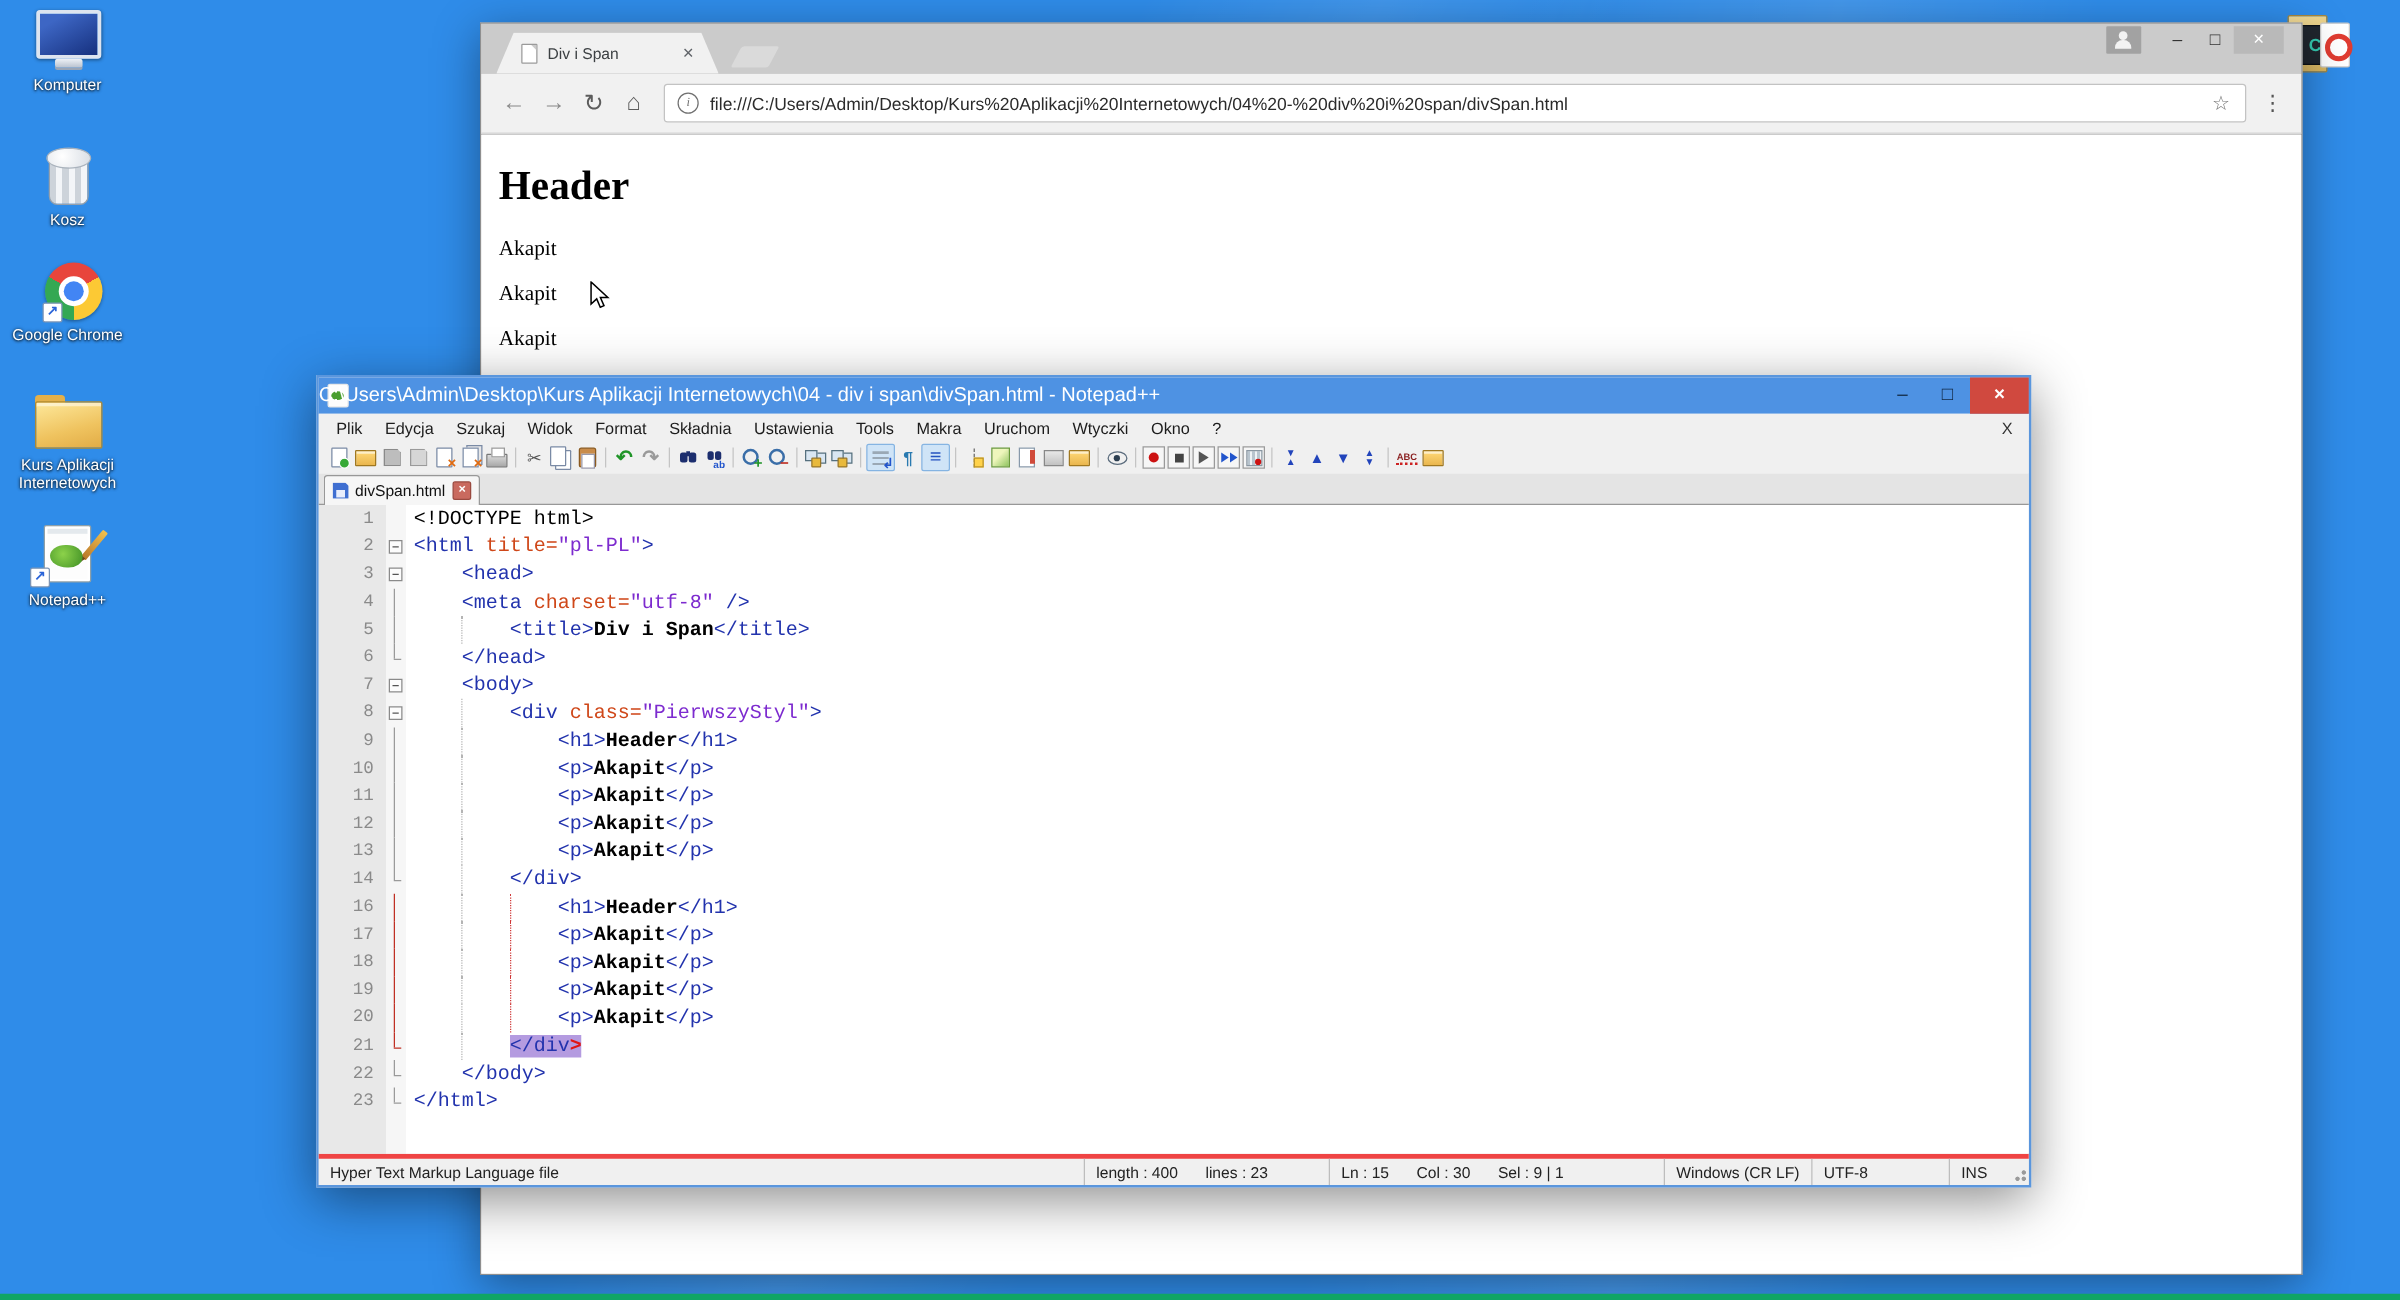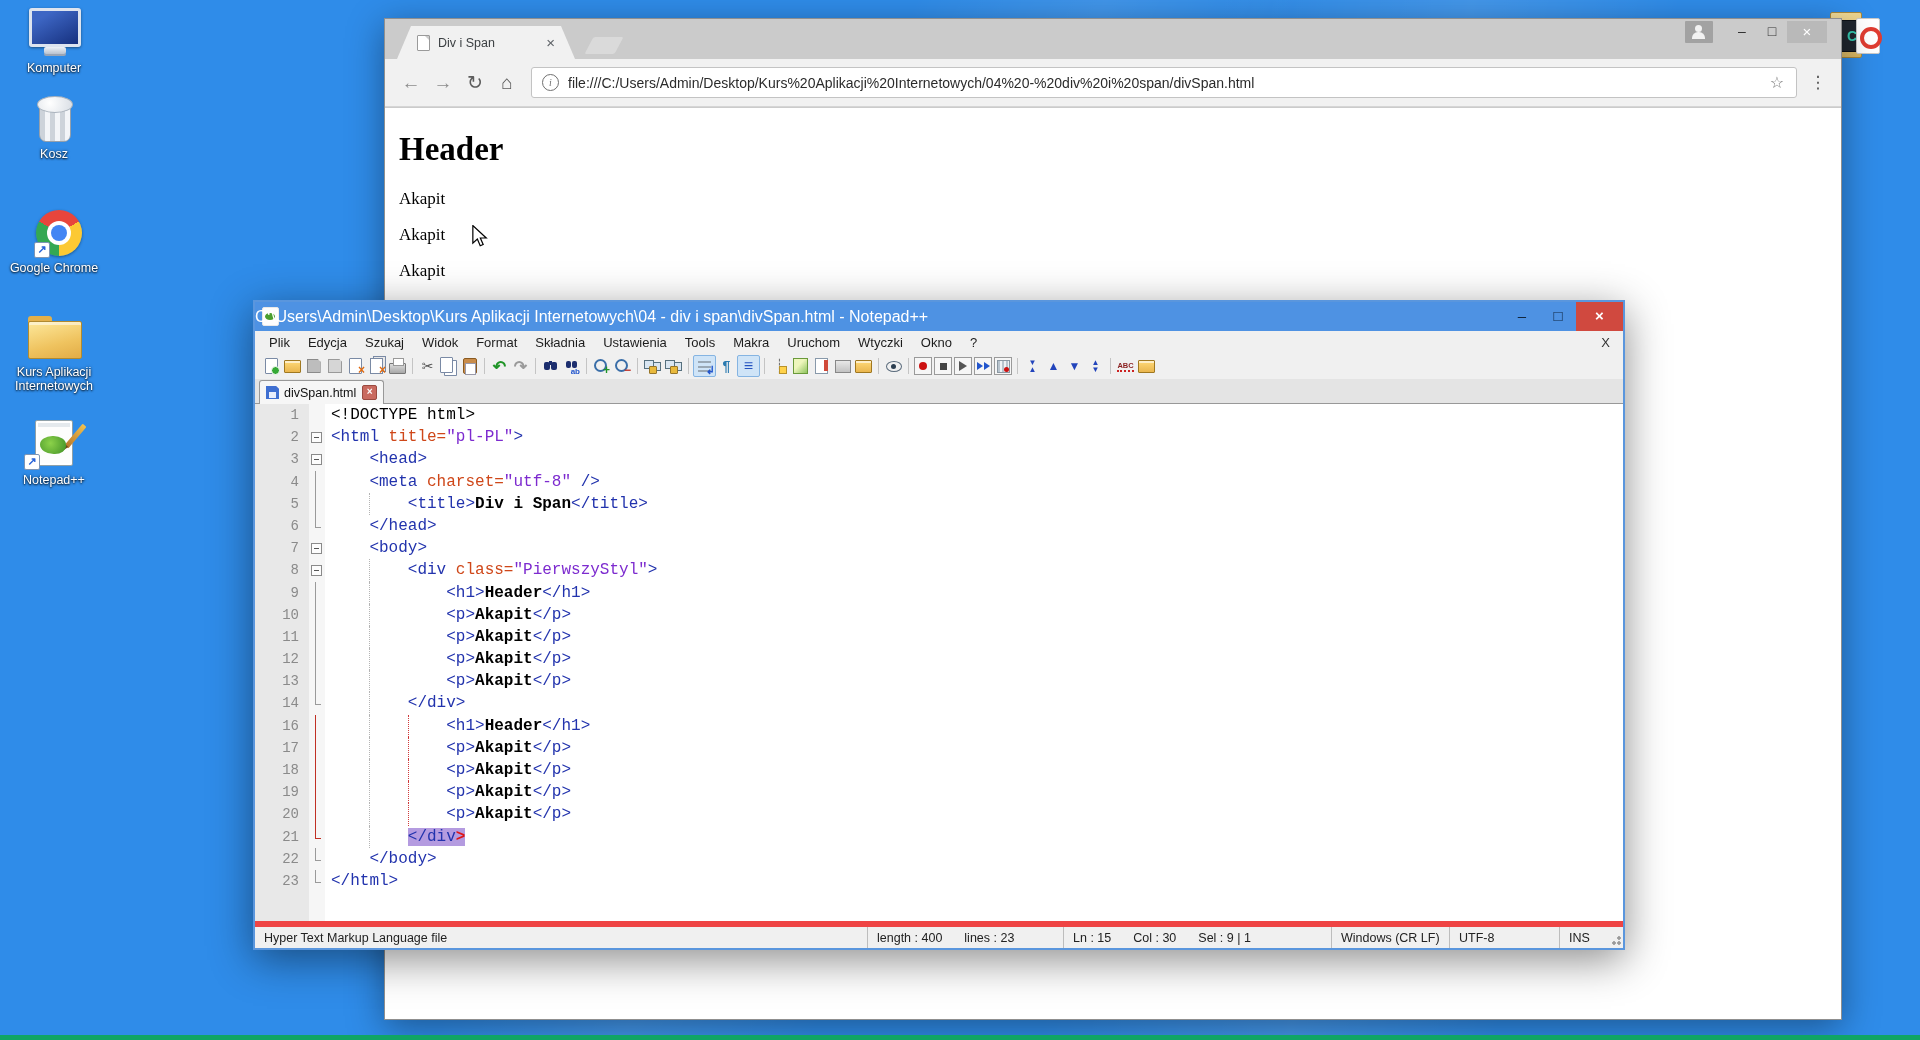--- a/index.html
+++ b/index.html
@@ -6,21 +6,21 @@
     font-family:"Liberation Sans",sans-serif;-webkit-font-smoothing:antialiased;}
   #desktop{position:absolute;inset:0;width:1920px;height:1040px;
     background:
       linear-gradient(115deg, rgba(255,255,255,0) 38%, rgba(255,255,255,.09) 46%, rgba(255,255,255,0) 54%),
       linear-gradient(100deg, rgba(255,255,255,0) 58%, rgba(255,255,255,.10) 70%, rgba(255,255,255,0) 80%),
       #2f8ce9;}
   #desktop::after{content:"";position:absolute;left:0;right:0;bottom:0;height:5px;background:#10a565;}
 
   
   .dicon{position:absolute;left:4px;width:100px;display:flex;flex-direction:column;align-items:center;gap:5px;cursor:default;}
-  .d0{top:8px}.d1{top:94px}.d2{top:210px}.d3{top:312px}.d4{top:420px}
+  .d0{top:8px}.d1{top:116px}.d2{top:210px}.d3{top:312px}.d4{top:420px}
   .dlabel{color:#fff;font-size:12.5px;text-align:center;line-height:14px;
     text-shadow:0 1px 2px rgba(0,0,0,.85),0 0 3px rgba(0,0,0,.6);}
   .dimg{position:relative;width:56px;height:48px;}
   .ic-computer::before{content:"";position:absolute;left:3px;top:0;width:46px;height:33px;border:3px solid #dde4ef;border-radius:3px;
     background:linear-gradient(150deg,#3d66c4 20%,#16307e);box-shadow:0 1px 3px rgba(0,0,0,.45);}
   .ic-computer::after{content:"";position:absolute;left:18px;top:39px;width:22px;height:7px;background:linear-gradient(#eef2f7,#b9c2cf);border-radius:2px;box-shadow:0 2px 0 #9aa5b5;}
   .ic-trash::before{content:"";position:absolute;left:13px;top:12px;width:30px;height:34px;border:1px solid #96a0ab;border-radius:3px 3px 7px 7px;
     background:repeating-linear-gradient(90deg,#cdd3da 0 5px,#f3f5f8 5px 10px);}
   .ic-trash::after{content:"";position:absolute;left:11px;top:2px;width:34px;height:15px;border:1px solid #aab3bd;border-radius:50%;
     background:radial-gradient(circle at 35% 40%,#ffffff,#d8dde4);}
@@ -122,21 +122,21 @@
   .tk-t{color:#2233ad;}
   .tk-a{color:#cf4719;}
   .tk-v{color:#7d2bcf;}
   .tk-b{color:#000;font-weight:bold;}
   .tk-r{color:#e01515;font-weight:bold;}
   .bgv{background:#b49be0;}
   .bgy{background:#f2ee8d;}
   .bgg{background:#5db84b;color:#052805;font-weight:bold;}
 
   
-  .n-status{height:21px;background:#f0f0f0;border-top:6px solid #ef4444;display:flex;align-items:center;font-size:12.5px;color:#222;flex:none;}
+  .n-status{height:21px;background:#f0f0f0;border-top:4px solid #ef4444;display:flex;align-items:center;font-size:12.5px;color:#222;flex:none;}
   .st{height:100%;display:flex;align-items:center;padding-left:9px;box-sizing:border-box;border-left:1px solid #bdbdbd;white-space:nowrap;overflow:hidden;}
   .st:first-child{border-left:none;flex:1;}
   .st span{margin-right:22px;}
   .grip{width:16px;height:100%;background:
     radial-gradient(circle at 12px 16px,#9a9a9a 1.5px,transparent 2px),
     radial-gradient(circle at 7px 16px,#9a9a9a 1.5px,transparent 2px),
     radial-gradient(circle at 12px 11px,#9a9a9a 1.5px,transparent 2px);}
 
   
   .tbi{position:relative;width:19px;height:20px;display:inline-flex;align-items:center;justify-content:center;margin:0 1px;flex:none;}

